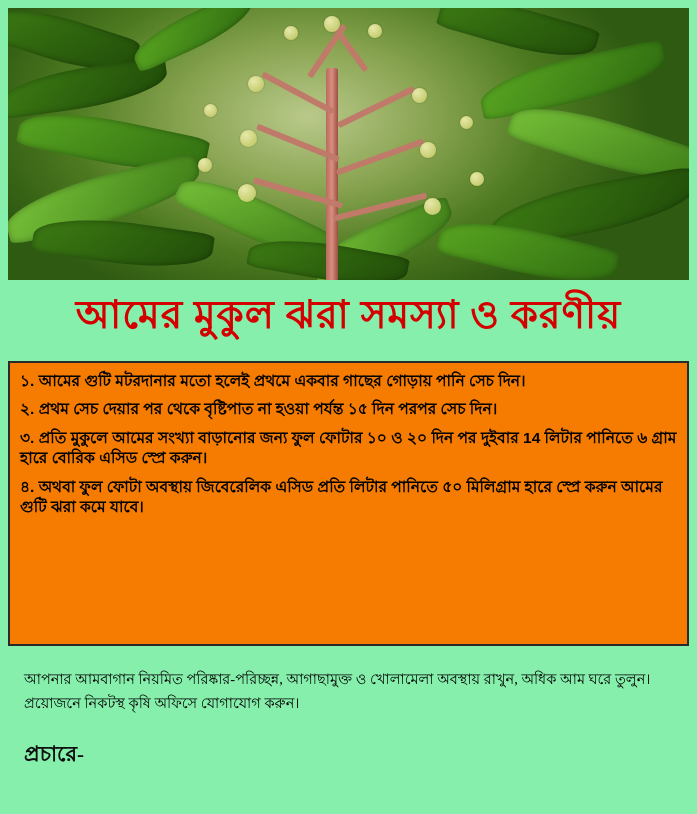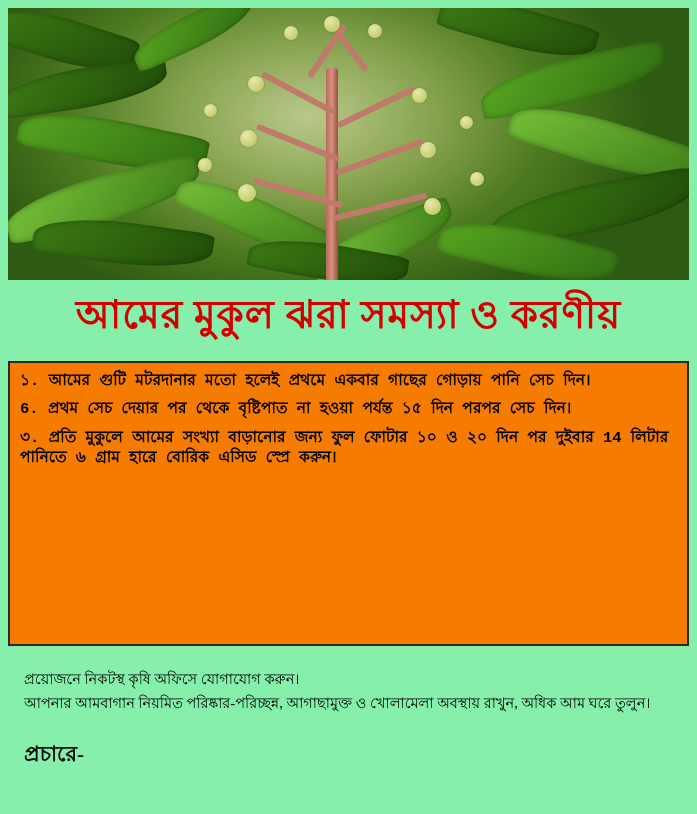--- a/index.html
+++ b/index.html
@@ -88,21 +88,21 @@
     top: 361px;
     width: 681px;
     height: 285px;
     border: 2px solid #2a2a2a;
     box-sizing: border-box;
     padding: 8px 10px 6px 10px;
     background: #f57c00;
   }
   .body-box p {
     margin: 0 0 8px 0;
-    font-family: Liberation Mono, monospace;
+    font-family: Liberation Sans, sans-serif;
     font-weight: bold;
     font-size: 15.5px;
     line-height: 1.32;
     color: #000;
   }
 
   
   .footer {
     position: absolute;
     left: 8px;
@@ -191,26 +191,27 @@
     <div class="bud" style="left:190px; top:150px; width:14px; height:14px;"></div>
     <div class="bud" style="left:462px; top:164px; width:14px; height:14px;"></div>
   </div>
 
   <div class="title-bar">
     <div class="title">আমের মুকুল ঝরা সমস্যা ও করণীয়</div>
   </div>
 
   <div class="body-box">
     <p>১. আমের গুটি মটরদানার মতো হলেই প্রথমে একবার গাছের গোড়ায় পানি সেচ দিন।</p>
-    <p>6.  প্রথম সেচ দেয়ার পর থেকে বৃষ্টিপাত না হওয়া পর্যন্ত ১৫ দিন পরপর সেচ দিন।</p>
+    <p>২.  প্রথম সেচ দেয়ার পর থেকে বৃষ্টিপাত না হওয়া পর্যন্ত ১৫ দিন পরপর সেচ দিন।</p>
     <p>৩.  প্রতি মুকুলে আমের সংখ্যা বাড়ানোর জন্য ফুল ফোটার ১০ ও ২০ দিন পর দুইবার 14 লিটার পানিতে ৬ গ্রাম হারে বোরিক এসিড স্প্রে করুন।</p>
+    <p>৪. অথবা ফুল ফোটা অবস্থায় জিবেরেলিক এসিড প্রতি লিটার পানিতে ৫০ মিলিগ্রাম হারে স্প্রে করুন আমের গুটি ঝরা কমে যাবে।</p>
   </div>
 
   <div class="footer">
+    <p class="note">আপনার আমবাগান নিয়মিত পরিষ্কার-পরিচ্ছন্ন, আগাছামুক্ত ও খোলামেলা অবস্থায় রাখুন, অধিক আম ঘরে তুলুন।</p>
     <p class="note">প্রয়োজনে নিকটস্থ কৃষি অফিসে যোগাযোগ করুন।</p>
-    <p class="note">আপনার আমবাগান নিয়মিত পরিষ্কার-পরিচ্ছন্ন, আগাছামুক্ত ও খোলামেলা অবস্থায় রাখুন, অধিক আম ঘরে তুলুন।</p>
   </div>
 
   <div class="promo">
     <span class="label">প্রচারে-</span>
   </div>
 
 </div>
 
 </body></html>

